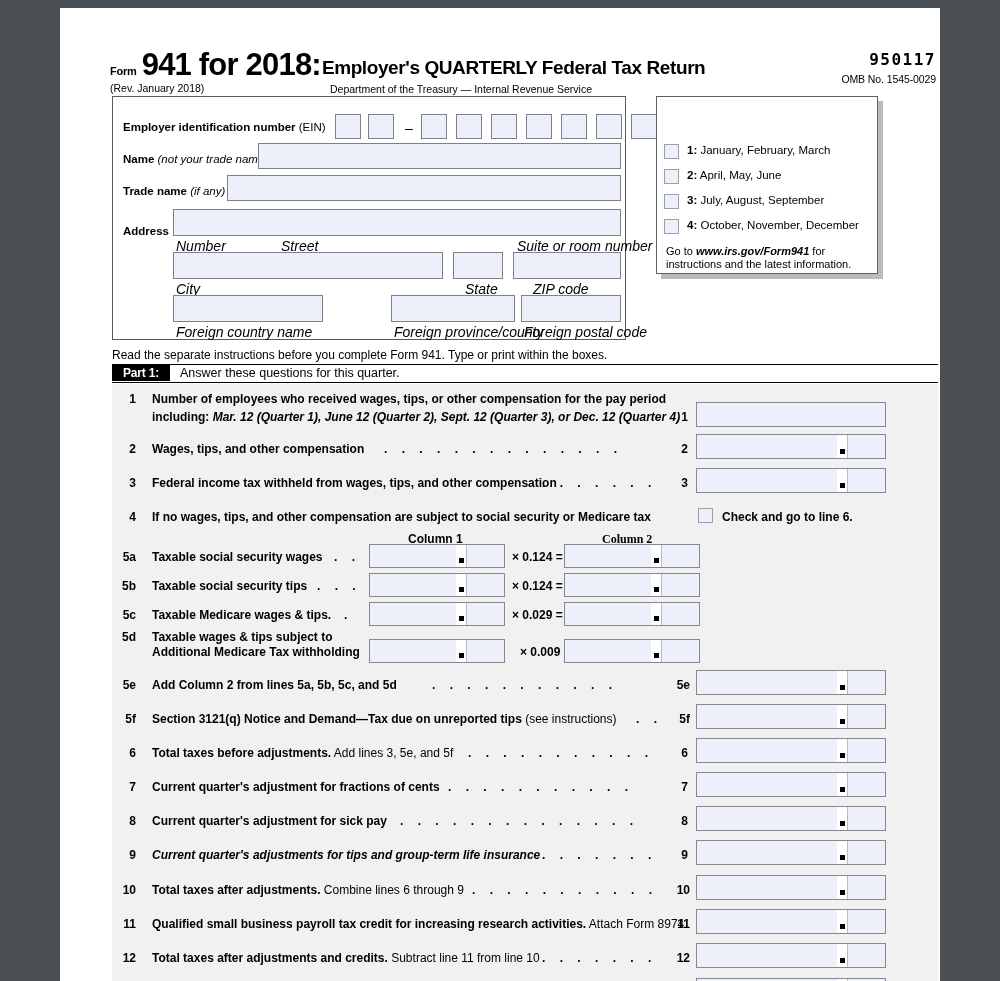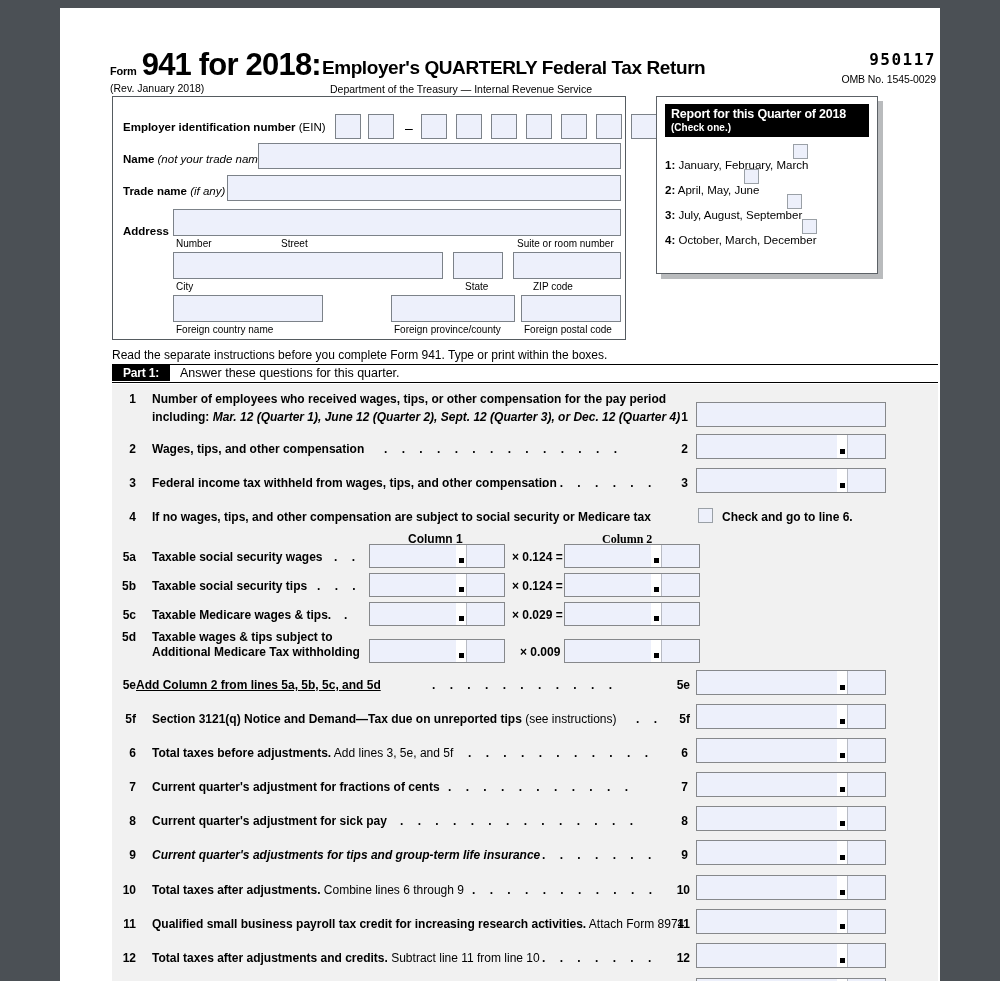--- a/index.html
+++ b/index.html
@@ -135,22 +135,23 @@
     border: 1.1px solid #7c8289;
     box-sizing: border-box;
   }
   .ein-dash {
     position: absolute;
     font-size: 14px;
     font-weight: 500;
   }
   .subcap {
     position: absolute;
-    font-size: 10px;
-    white-space: nowrap;
+    font-size: 14px;
+    white-space: nowrap;
+    font-style: italic;
   }
 
   
   .qwrap {
     position: absolute;
     left: 596px;
     top: 88px;
     width: 224px;
     height: 93px;
   }
@@ -180,24 +181,23 @@
     height: 33px;
     background: #000000;
     color: #ffffff;
     box-sizing: border-box;
     padding: 3px 6px 0 6px;
   }
   .qhead-t1 { font-size: 12.5px; font-weight: bold; letter-spacing: -0.2px; }
   .qhead-t2 { font-size: 10px; font-weight: bold; margin-top: 1px; }
   .qopt {
     position: absolute;
-    left: 0;
+    left: 7px;
     display: flex;
-    align-items: flex-end;
-    flex-direction: column;
+    align-items: flex-start;
   }
   .qcheck {
     width: 15px;
     height: 15px;
     background: #edf0fb;
     border: 1.1px solid #9aa0a6;
     box-sizing: border-box;
     flex: none;
   }
   .qtext {
@@ -423,24 +423,20 @@
         <div class="fld" style="left:278px; top:198px; width:124px; height:27px;"></div>
         <div class="fld" style="left:408px; top:198px; width:100px; height:27px;"></div>
         <div class="subcap" style="left:63px; top:227px;">Foreign country name</div>
         <div class="subcap" style="left:281px; top:227px;">Foreign province/county</div>
         <div class="subcap" style="left:411px; top:227px;">Foreign postal code</div>
       </div>
 
       <div class="qwrap">
         <div class="qshadow"></div>
         <div class="qbox">
-          <div class="qhead">
-            <div class="qhead-t1">Report for this Quarter of 2018</div>
-            <div class="qhead-t2">(Check one.)</div>
-          </div>
 
           <div class="qopt" style="top:47px;">
             <span class="qcheck"></span>
             <span class="qtext">
               <b>1:</b>
               <span>January, February, March</span>
             </span>
           </div>
           <div class="qopt" style="top:72px;">
             <span class="qcheck"></span>
@@ -453,24 +449,27 @@
             <span class="qcheck"></span>
             <span class="qtext">
               <b>3:</b>
               <span>July, August, September</span>
             </span>
           </div>
           <div class="qopt" style="top:122px;">
             <span class="qcheck"></span>
             <span class="qtext">
               <b>4:</b>
-              <span>October, March, December</span>
+              <span>October, November, December</span>
             </span>
           </div>
 
+          <div class="qgoto">
+            <span>Go to </span><i>www.irs.gov/Form941</i><span> for instructions and the latest information.</span>
+          </div>
         </div>
       </div>
 
       <div class="readline">Read the separate instructions before you complete Form 941. Type or print within the boxes.</div>
       <div class="partbar">
         <div class="partchip">Part 1:</div>
         <div class="parttitle">Answer these questions for this quarter.</div>
       </div>
 
       <div class="body">
@@ -567,21 +566,21 @@
           <span class="dot"></span>
         </div>
         <div class="mult" style="left:400px; top:261px;margin-left:8px;">× 0.009 =</div>
         <div class="money" style="left:452px; top:255px; width:136px; height:24px;">
           <span class="centsgap"></span>
           <span class="cents"></span>
           <span class="dot"></span>
         </div>
 
         <div class="lnum" style="left:-4px; top:294px; width:28px;">5e</div>
-        <div class="ltxt" style="left:24px; top:294px;text-decoration:underline;">Add Column 2 from lines 5a, 5b, 5c, and 5d</div>
+        <div class="ltxt" style="left:40px; top:294px;">Add Column 2 from lines 5a, 5b, 5c, and 5d</div>
         <div class="leader" style="left:320px; top:294px;">.  .  .  .  .  .  .  .  .  .  .</div>
         <div class="rnum" style="left:552px; top:294px; width:26px;">5e</div>
         <div class="money" style="left:584px; top:286px; width:190px; height:25px;">
           <span class="centsgap"></span>
           <span class="cents"></span>
           <span class="dot"></span>
         </div>
 
         <div class="lnum" style="left:-4px; top:328px; width:28px;">5f</div>
         <div class="ltxt" style="left:40px; top:328px;">

